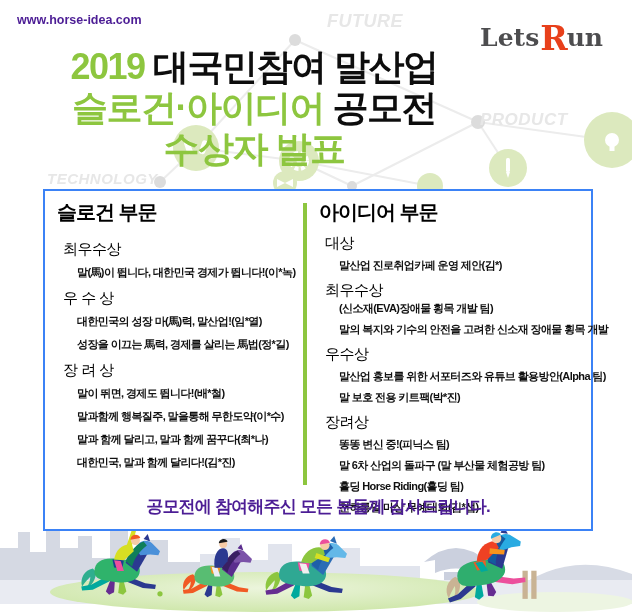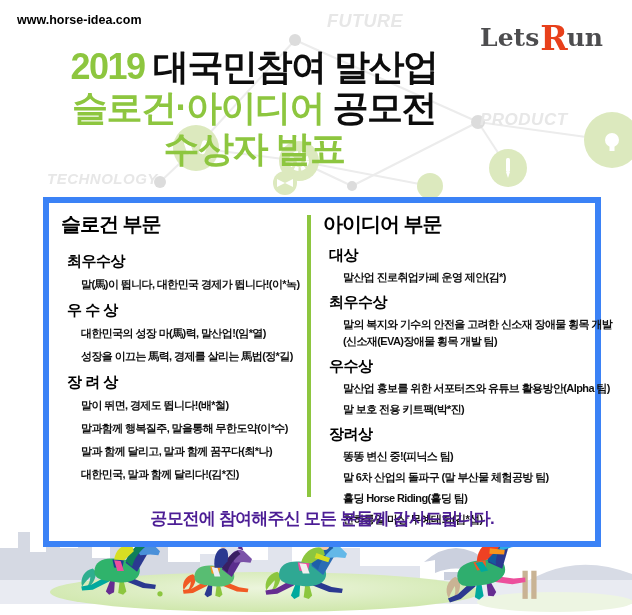--- a/index.html
+++ b/index.html
@@ -8,37 +8,37 @@
     font-family:"Liberation Sans","DejaVu Sans",sans-serif;
   }
   
   .decor-svg{position:absolute;left:0;top:0;z-index:0;}
   .bottom-svg{position:absolute;left:0;top:518px;z-index:1;}
   .bg-word{position:absolute;color:#e7e7e7;font-weight:bold;z-index:0;letter-spacing:0.5px;font-style:italic;}
   #w-future{left:327px;top:11px;font-size:18px;}
   #w-product{left:480px;top:110px;font-size:17px;}
   #w-technology{left:47px;top:170px;font-size:15px;}
   
-  .site-url{position:absolute;left:17px;top:13px;font-size:12.5px;font-weight:bold;color:#000000;z-index:2;}
+  .site-url{position:absolute;left:17px;top:13px;font-size:12.5px;font-weight:bold;color:#4c1d95;z-index:2;}
   .logo{position:absolute;right:29px;top:6px;z-index:2;font-family:"DejaVu Serif",serif;
         font-weight:bold;color:#4d4d4f;font-size:25px;line-height:1;margin-top:16px;}
   .logo .logo-r{color:#e8401b;font-size:33px;vertical-align:-4px;margin:0 -1px 0 1px;}
   
   .title{position:absolute;left:0;top:46px;width:508px;text-align:center;z-index:2;
          font-weight:bold;font-size:36px;line-height:1.14;letter-spacing:-1.5px;color:#0d0d0d;}
   .title .green{color:#8dc63f;}
   
   .main-box{position:absolute;left:43px;top:189px;width:546px;height:338px;background:#fff;
-            border:6px solid #3b82f6;z-index:2;margin-top:8px;}
+            border:2px solid #3b82f6;z-index:2;}
   .col-left{position:absolute;left:12px;top:6px;width:245px;}
   .col-right{position:absolute;left:274px;top:6px;width:266px;}
   .divider{position:absolute;left:258px;top:12px;width:4px;height:282px;background:#8dc63f;}
   .section-title{font-size:20px;font-weight:bold;color:#000;letter-spacing:-1px;margin:2px 0 14px 0;}
   .col-right .section-title{margin-bottom:6px;}
-  .rank{font-size:15px;font-weight:bold;color:#000;letter-spacing:-0.5px;margin:9px 0 6px 6px;}
+  .rank{font-size:15px;font-weight:normal;color:#000;letter-spacing:-0.5px;margin:9px 0 6px 6px;}
   .col-right .rank{margin:8px 0 5px 6px;}
   .entry{font-size:11px;font-weight:bold;color:#111;letter-spacing:-0.6px;
          margin:0 0 8px 20px;white-space:nowrap;}
   .col-right .entry{margin-bottom:6px;}
   .entry.cont{margin-top:-4px;}
   .thanks{position:absolute;left:0;bottom:11px;width:100%;text-align:center;
           font-size:17px;font-weight:bold;color:#4c1d95;letter-spacing:-0.8px;}
 </style>
 </head>
 <body>
@@ -129,22 +129,22 @@
   </div>
 
   <div class="col-right">
     <div class="section-title">아이디어 부문</div>
     <div>
       <div class="rank">대상</div>
       <div class="entry">말산업 진로취업카페 운영 제안(김*)</div>
     </div>
     <div>
       <div class="rank">최우수상</div>
+      <div class="entry cont">(신소재(EVA)장애물 횡목 개발 팀)</div>
       <div class="entry">말의 복지와 기수의 안전을 고려한 신소재 장애물 횡목 개발</div>
-      <div class="entry cont">(신소재(EVA)장애물 횡목 개발 팀)</div>
     </div>
     <div>
       <div class="rank">우수상</div>
       <div class="entry">말산업 홍보를 위한 서포터즈와 유튜브 활용방안(Alpha 팀)</div>
       <div class="entry">말 보호 전용 키트팩(박*진)</div>
     </div>
     <div>
       <div class="rank">장려상</div>
       <div class="entry">똥똥 변신 중!(피닉스 팀)</div>
       <div class="entry">말 6차 산업의 돌파구 (말 부산물 체험공방 팀)</div>

